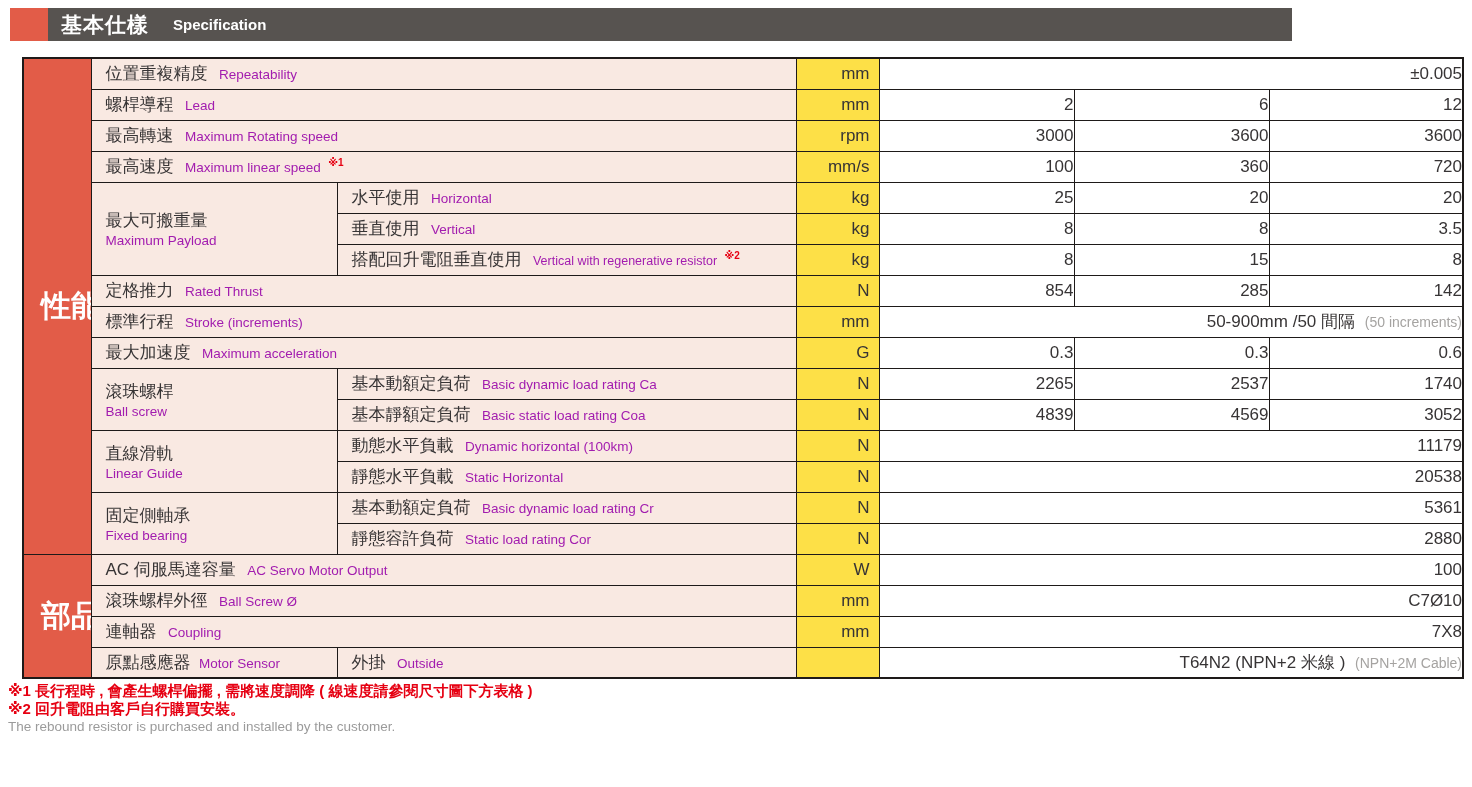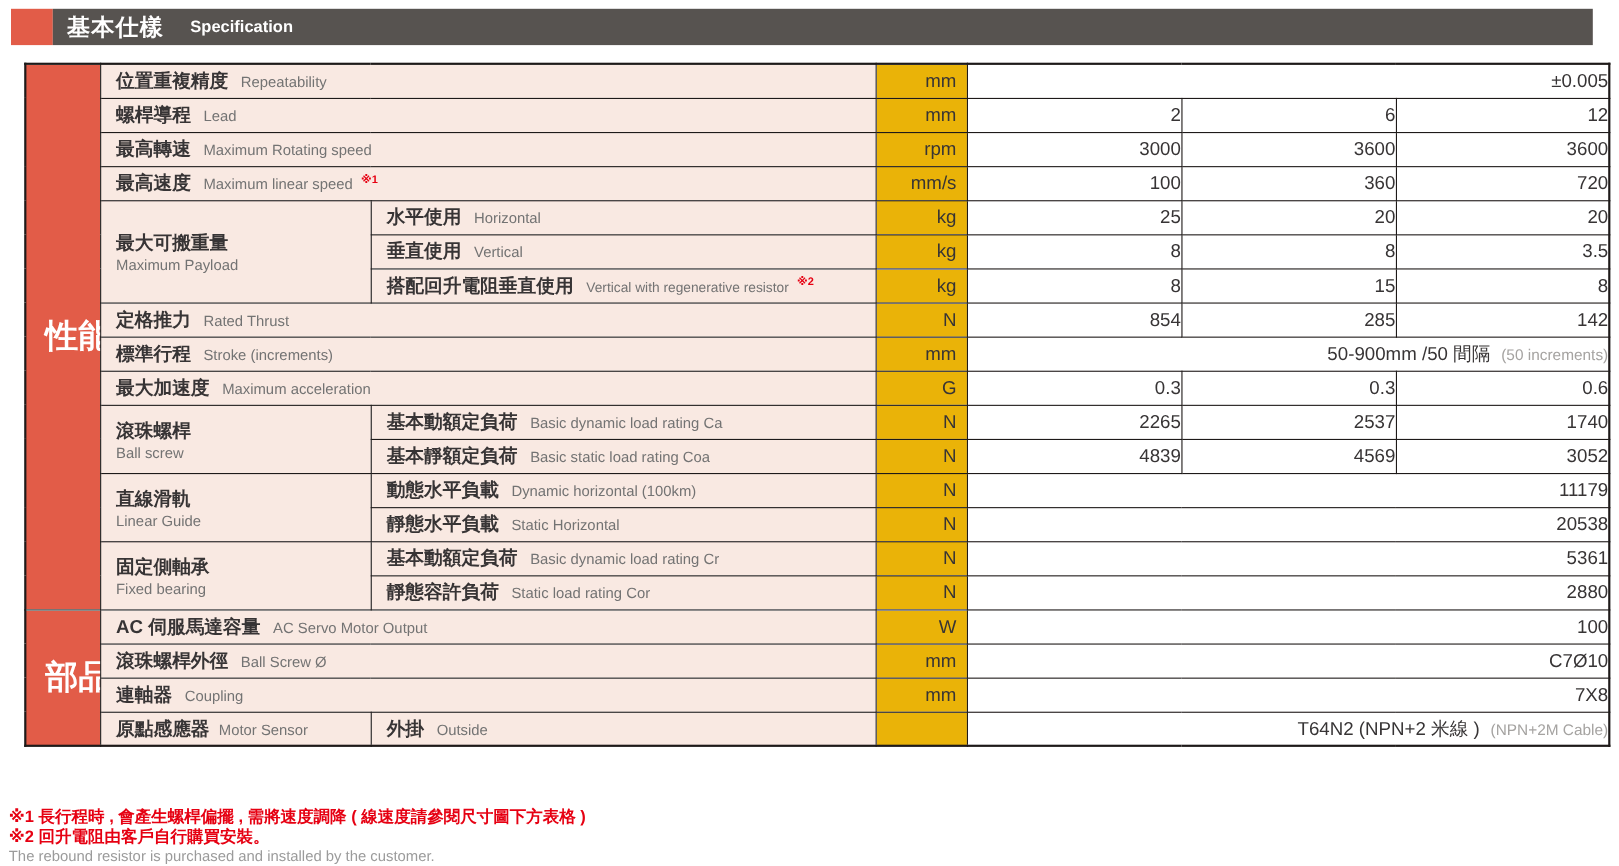--- a/index.html
+++ b/index.html
@@ -5,48 +5,48 @@
   * { box-sizing: border-box; margin: 0; padding: 0; }
   html,body { background:#fff; }
   body {
     width:1472px; height:787px; overflow:hidden; position:relative;
     font-family:"Liberation Sans","DejaVu Sans",sans-serif;
     color:#373435;
   }
   .page { position:absolute; inset:0; }
 
   
-  .hdr { position:absolute; top:8px; left:10px; width:1438px; height:33px; display:flex; }
+  .hdr { position:absolute; top:8px; left:10px; width:1282px; height:33px; display:flex; }
   .hdr-square { width:38px; height:33px; background:#E25C48; flex:0 0 auto; }
   .hdr-bar { flex:1; background:#575350; color:#fff; display:flex; align-items:center; padding-left:13px; }
   .title-zh { font-size:21px; font-weight:bold; letter-spacing:1px; }
   .title-en { font-size:15px; font-weight:bold; margin-left:24px; }
 
   
   table.spec { position:absolute; top:57px; left:22px; width:1440px;
     border-collapse:collapse; table-layout:fixed; border:2px solid #1E1A19; }
   td { border:1px solid #1E1A19; height:31px; vertical-align:middle; overflow:hidden; white-space:nowrap; }
 
   td.side { background:#E25C48; text-align:center; }
   .vert { display:block; width:1.08em; margin:0 auto; word-break:break-all;
     font-size:30px; font-weight:bold; color:#fff; line-height:1.12; text-align:center; }
 
   td.lbl, td.lbl-main, td.lbl-sub { background:#F9E9E2; padding-left:14px; }
-  td.unit { background:#eab308; text-align:right; padding-right:9px; font-size:17px; }
+  td.unit { background:#fde047; text-align:right; padding-right:9px; font-size:17px; }
   td.val  { background:#fff; text-align:right; font-size:17px; }
 
-  .zh { font-size:17px; font-weight:700; color:#373435; }
-  .en { font-size:13.5px; color:#737373; margin-left:7px; font-weight:normal; }
+  .zh { font-size:17px; font-weight:400; color:#373435; }
+  .en { font-size:13.5px; color:#a21caf; margin-left:7px; font-weight:normal; }
   .blk { display:block; margin-left:0; }
   .blk.en { margin-top:1px; }
   sup.ref { color:#E60012; font-size:10px; font-weight:bold; margin-left:3px; }
   .v-sub { color:#A5A3A1; font-size:14px; margin-left:5px; }
 
   
-  .notes { position:absolute; top:734px; left:8px; line-height:1.22; }
+  .notes { position:absolute; top:682px; left:8px; line-height:1.22; }
   .note-zh { color:#E60012; font-weight:bold; font-size:15px; }
   .note-en { color:#9B9B9B; font-size:13.5px; }
 </style>
 </head>
 <body>
 
 <div class="page">
 
   <div class="hdr">
     <div class="hdr-square"></div>

